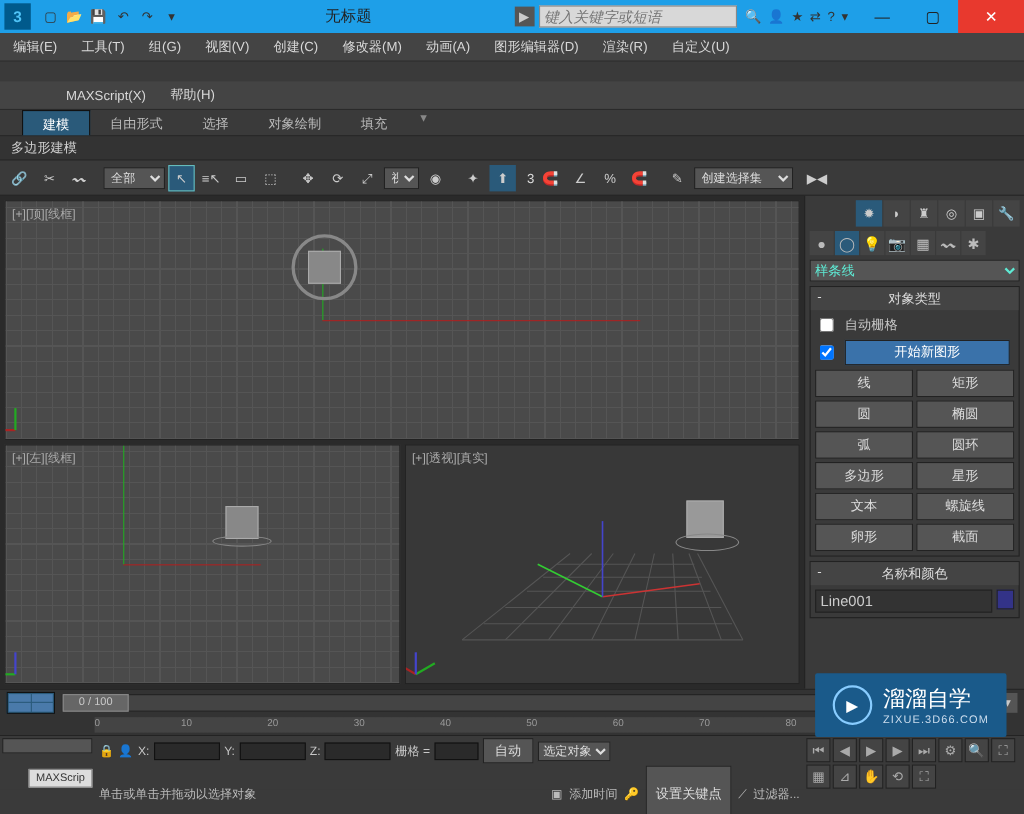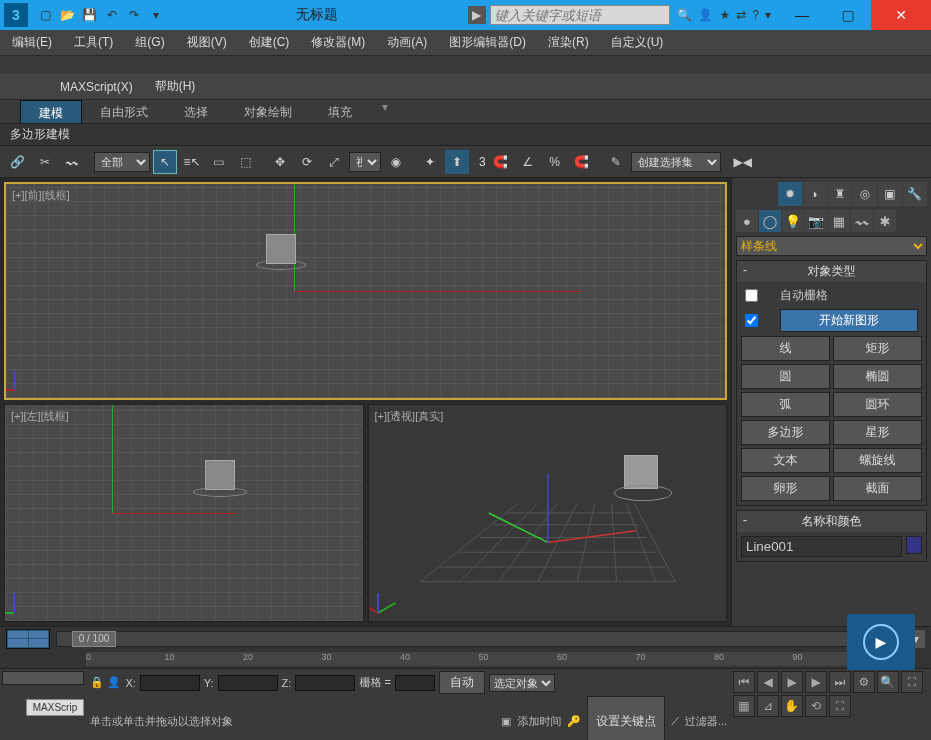--- a/index.html
+++ b/index.html
@@ -57,37 +57,37 @@
 .cube-obj { position: absolute; width: 30px; height: 30px; background: #888; border: 1px solid #aaa; }
 .cube-ring { position: absolute; border: 3px solid #888; border-radius: 50%; }
 
 
 .cmd-panel { width: 200px; background: #3a3a3a; border-left: 1px solid #222; padding: 4px; display: flex; flex-direction: column; gap: 4px; }
 .cmd-tabs { display: flex; gap: 1px; height: 24px; justify-content: flex-end; }
 .cmd-tab { width: 24px; height: 24px; background: #444; display: flex; align-items: center; justify-content: center; cursor: pointer; color: #ccc; }
 .cmd-tab.active { background: #2a5a7a; }
 .cmd-subtabs { display: flex; gap: 1px; height: 22px; }
 .cmd-st { width: 22px; height: 22px; background: #444; display: flex; align-items: center; justify-content: center; cursor: pointer; color: #bbb; font-size: 13px; }
-.cmd-select { width: 100%; height: 20px; background: #555; color: #eab308; border: 1px solid #222; font-size: 12px; }
+.cmd-select { width: 100%; height: 20px; background: #555; color: #5eead4; border: 1px solid #222; font-size: 12px; }
 .rollout { border: 1px solid #222; background: #3a3a3a; }
 .rollout-hdr { background: #444; text-align: center; padding: 2px; color: #ddd; font-size: 12px; position: relative; }
 .rollout-hdr .minus { position: absolute; left: 6px; }
 .rollout-body { padding: 4px; display: flex; flex-direction: column; gap: 3px; }
-.chk-row { display: flex; align-items: center; gap: 22px; padding: 1px 4px; }
+.chk-row { display: flex; align-items: center; gap: 10px; padding: 1px 4px; }
 .btn-wide { background: #3a72aa; color: #fff; border: 1px solid #222; padding: 2px; text-align: center; cursor: pointer; flex: 1; }
 .btn-grid { display: grid; grid-template-columns: 1fr 1fr; gap: 3px; }
 .obj-btn { background: #555; color: #ddd; border: 1px solid #222; padding: 3px 2px; text-align: center; cursor: pointer; font-size: 12px; }
 .name-input { width: 100%; background: #333; color: #ccc; border: 1px solid #222; padding: 2px 4px; }
 
 
 .timeline { height: 24px; background: #333; display: flex; align-items: center; padding: 0 6px; gap: 6px; border-top: 1px solid #222; }
 .tl-thumb { width: 44px; height: 20px; background: #2a5a7a; border: 1px solid #111; display: grid; grid-template: 1fr 1fr / 1fr 1fr; gap: 1px; padding: 1px; }
 .tl-thumb div { background: #4a7aaa; }
 .tl-slider { flex: 1; height: 16px; background: #444; border: 1px solid #222; position: relative; }
-.tl-handle { position: absolute; left: 15px; top: -1px; width: 44px; height: 16px; background: #666; border: 1px solid #888; text-align: center; font-size: 10px; line-height: 14px; }
+.tl-handle { position: absolute; left: 0; top: -1px; width: 60px; height: 16px; background: #666; border: 1px solid #888; text-align: center; font-size: 10px; line-height: 14px; }
 .tl-play { width: 18px; height: 18px; background: #555; display: flex; align-items: center; justify-content: center; cursor: pointer; }
 
 .ruler-row { height: 18px; background: #333; display: flex; align-items: center; padding: 0 60px 0 86px; position: relative; }
 .ruler { flex: 1; height: 14px; background: linear-gradient(90deg, #444 0%, #444 100%); position: relative; font-size: 9px; color: #999; }
 .ruler span { position: absolute; top: 0; }
 
 
 .status { height: 50px; background: #3a3a3a; display: flex; align-items: stretch; border-top: 1px solid #222; }
 .status-left { width: 86px; display: flex; flex-direction: column; justify-content: space-between; padding: 2px; }
 .script-btn { background: #ddd; color: #333; border: 1px solid #888; padding: 2px 4px; font-size: 10px; text-align: center; cursor: pointer; margin-left: 24px; }
@@ -198,30 +198,30 @@
   <div class="tbtn">✎</div>
   <select class="tb-select" style="width:90px"><option>创建选择集</option></select>
   <div class="tsep"></div>
   <div class="tbtn">▶◀</div>
 </div>
 
 <div class="workspace">
   <div class="vp-area">
 
     <div class="vp-row">
-      <div class="viewport active">
+      <div class="viewport">
         <div class="vp-grid"></div>
-        <div class="vp-label">[+][前][线框]</div>
+        <div class="vp-label">[+][顶][线框]</div>
         <div class="vp-axis-red" style="top:50%;left:40%;width:40%;height:1px"></div>
-        <div class="vp-axis-green" style="top:0;left:40%;width:1px;height:50%"></div>
-        <div class="cube-obj" style="top:50px;left:260px"></div>
-        <div style="position:absolute;top:76px;left:250px;width:50px;height:10px;border:1px solid #888;border-radius:50%"></div>
+        <div class="vp-axis-green" style="top:20%;left:40%;width:1px;height:30%"></div>
+        <div class="cube-ring" style="width:60px;height:60px;top:30px;left:260px"></div>
+        <div class="cube-obj" style="top:45px;left:275px"></div>
         <div class="vp-gizmo">
             <div class="ax" style="background:#a22;transform:rotate(-90deg)"></div>
-            <div class="ax" style="background:#44c"></div>
+            <div class="ax" style="background:#2a2"></div>
           </div>
       </div>
     </div>
     <div class="vp-row">
       <div class="viewport">
         <div class="vp-grid"></div>
         <div class="vp-label">[+][左][线框]</div>
         <div class="vp-axis-red" style="top:50%;left:30%;width:35%;height:1px"></div>
         <div class="vp-axis-green" style="top:0;left:30%;width:1px;height:50%"></div>
         <div class="cube-obj" style="top:55px;left:200px"></div>
@@ -393,13 +393,17 @@
     <div class="nav-btn">▦</div>
     <div class="nav-btn">⊿</div>
     <div class="nav-btn">✋</div>
     <div class="nav-btn">⟲</div>
     <div class="nav-btn">⛶</div>
   </div>
 </div>
 
 <div class="watermark">
   <div class="wm-play">▶</div>
+  <div>
+    <div class="wm-text">溜溜自学</div>
+    <div class="wm-url">ZIXUE.3D66.COM</div>
+  </div>
 </div>
 
 </body></html>

